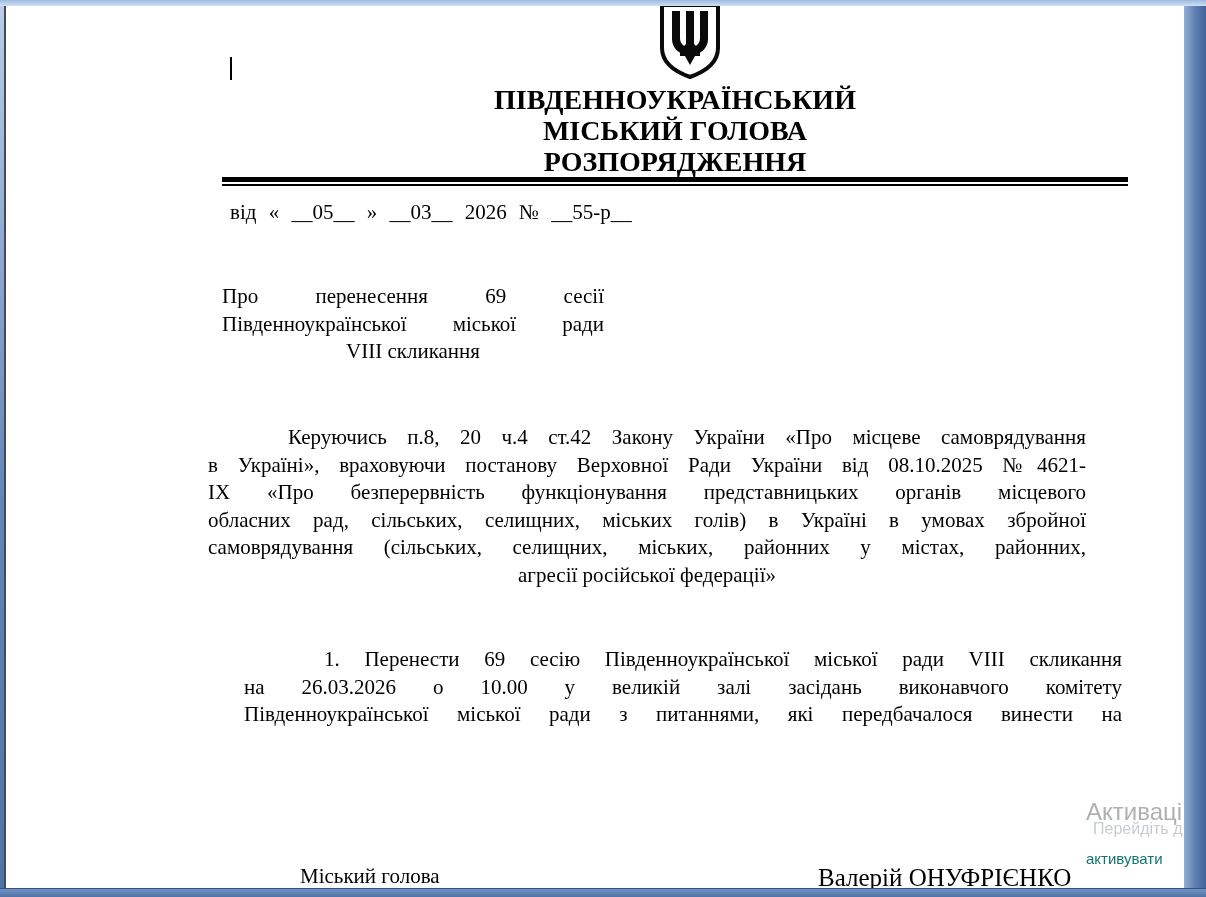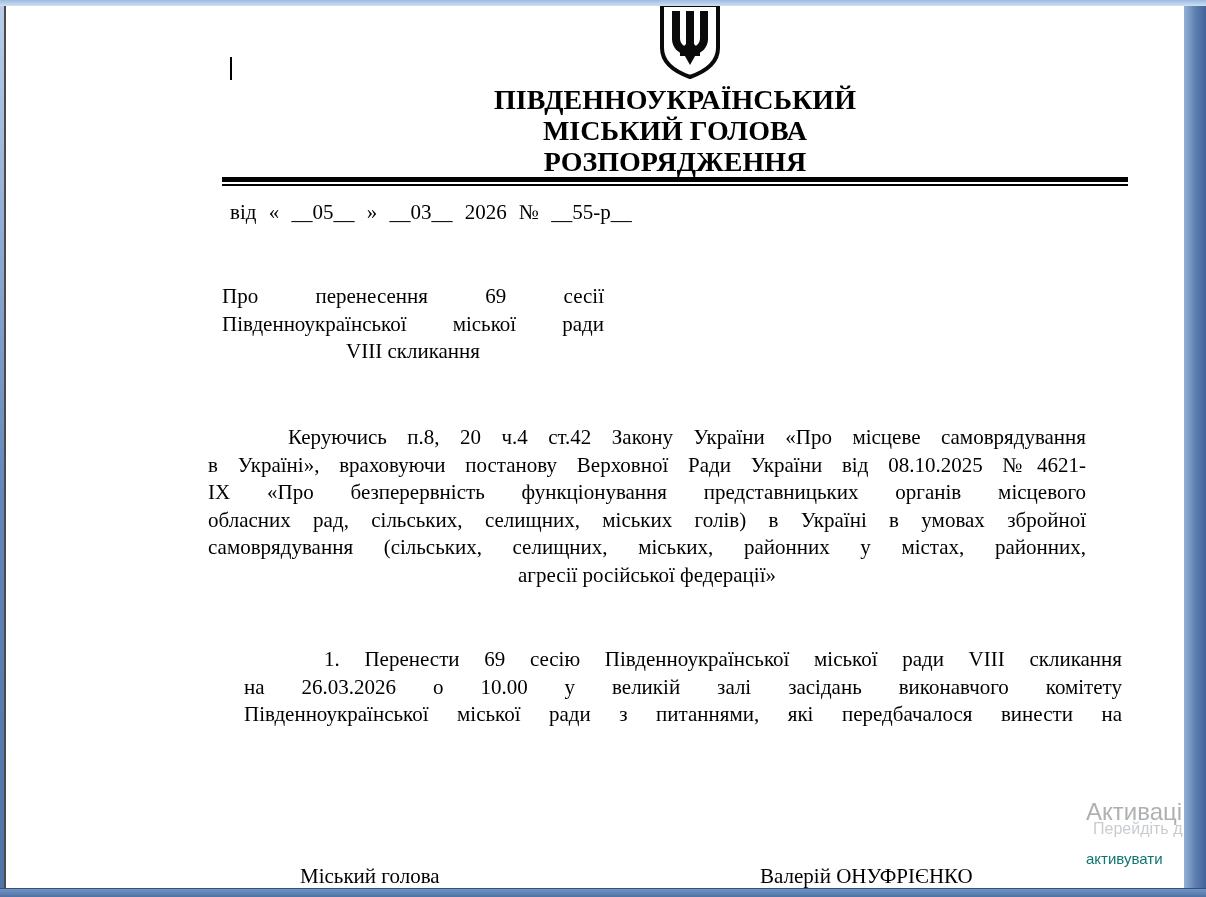--- a/index.html
+++ b/index.html
@@ -20,21 +20,21 @@
   .rule{position:absolute;left:222px;top:177px;width:906px;height:2px;
     border-top:5px solid #000;border-bottom:2px solid #000;z-index:2;}
   .date-line{position:absolute;left:230px;top:200px;font-size:21px;word-spacing:7px;z-index:2;white-space:nowrap;}
   .subject{position:absolute;left:222px;top:283px;width:382px;font-size:21px;line-height:27.5px;z-index:2;}
   .para1{position:absolute;left:208px;top:424px;width:878px;font-size:21px;line-height:27.6px;z-index:2;}
   .para2{position:absolute;left:225px;top:646px;width:878px;font-size:21px;line-height:27.6px;z-index:2;margin-left:19px;}
   .jline{text-align:justify;text-align-last:justify;}
   .jlast{text-align:center;}
   .indent{padding-left:80px;box-sizing:border-box;}
   .sig-title{position:absolute;left:300px;top:864px;font-size:21px;z-index:2;white-space:nowrap;}
-  .sig-name{position:absolute;left:760px;top:864px;font-size:21px;z-index:2;white-space:nowrap;}
+  .sig-name{position:absolute;left:818px;top:864px;font-size:25px;z-index:2;white-space:nowrap;}
   
   .wm{position:absolute;font-family:"Liberation Sans","DejaVu Sans",sans-serif;z-index:3;white-space:nowrap;}
   .wm1{left:1086px;top:784px;font-size:24px;color:#b0b0b0;margin-top:14px;}
   .wm2{left:1093px;top:820px;font-size:16px;color:#c7ccd1;text-align:right;}
   .wm3{left:1086px;top:850px;font-size:15px;color:#0f766e;}
 </style>
 </head>
 <body>
 
 <div class="screen">

